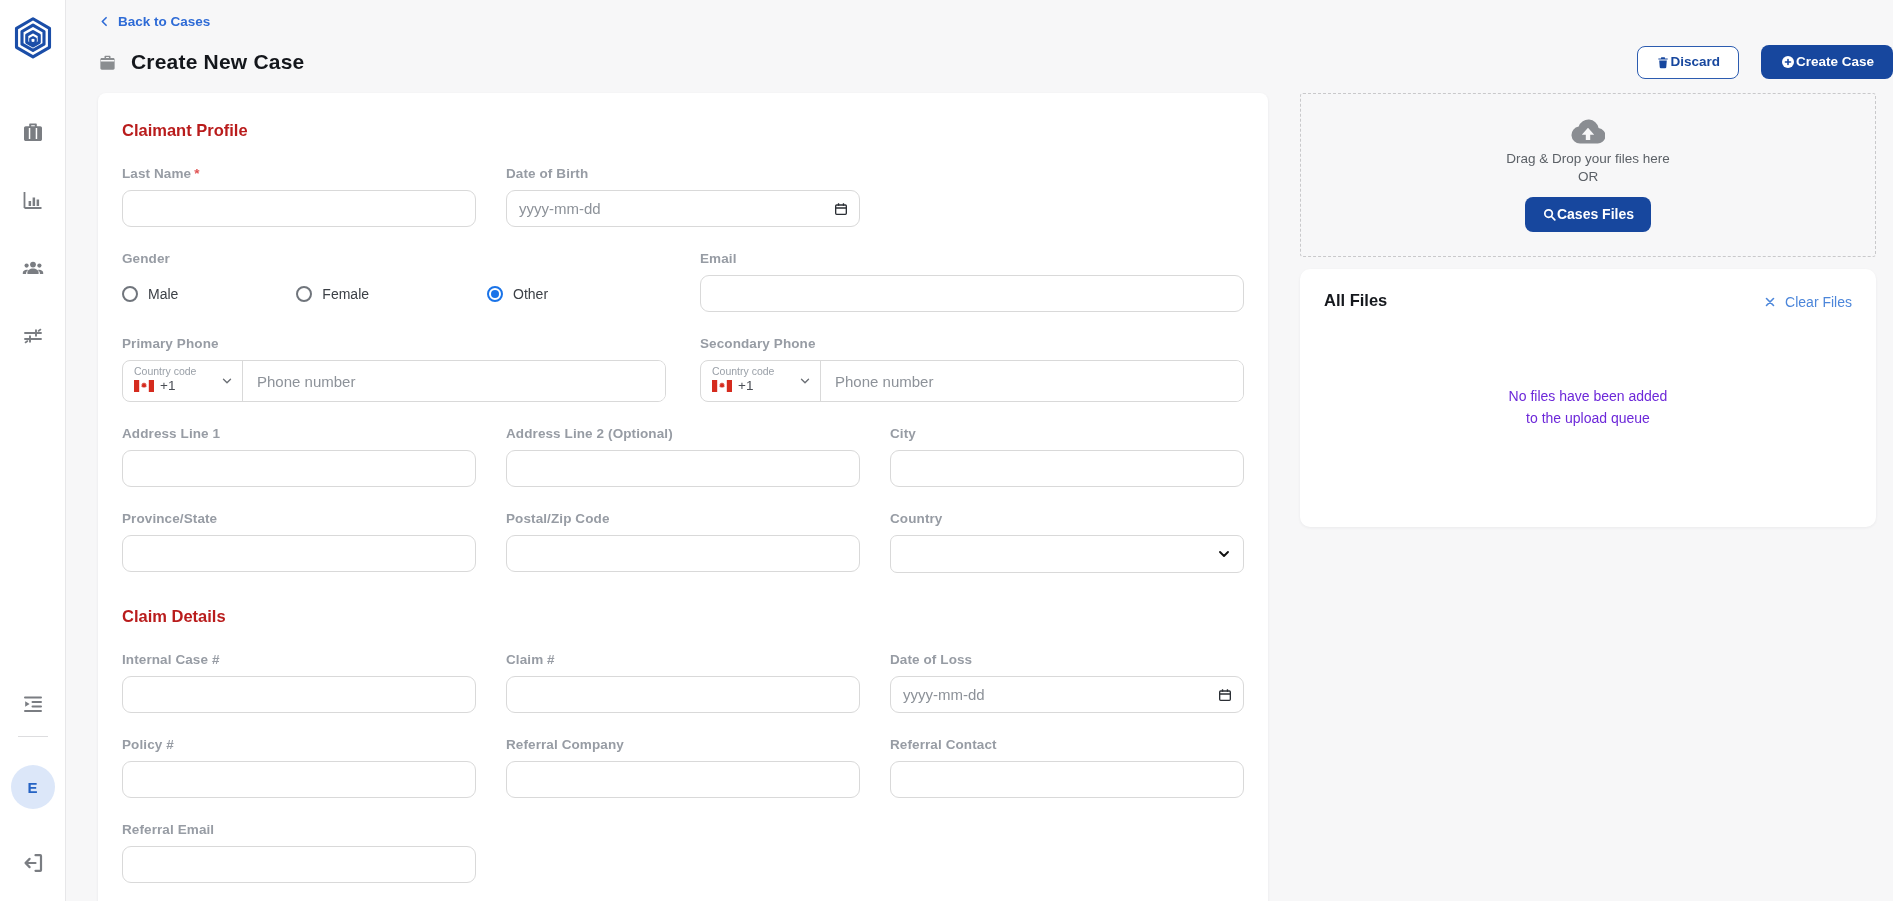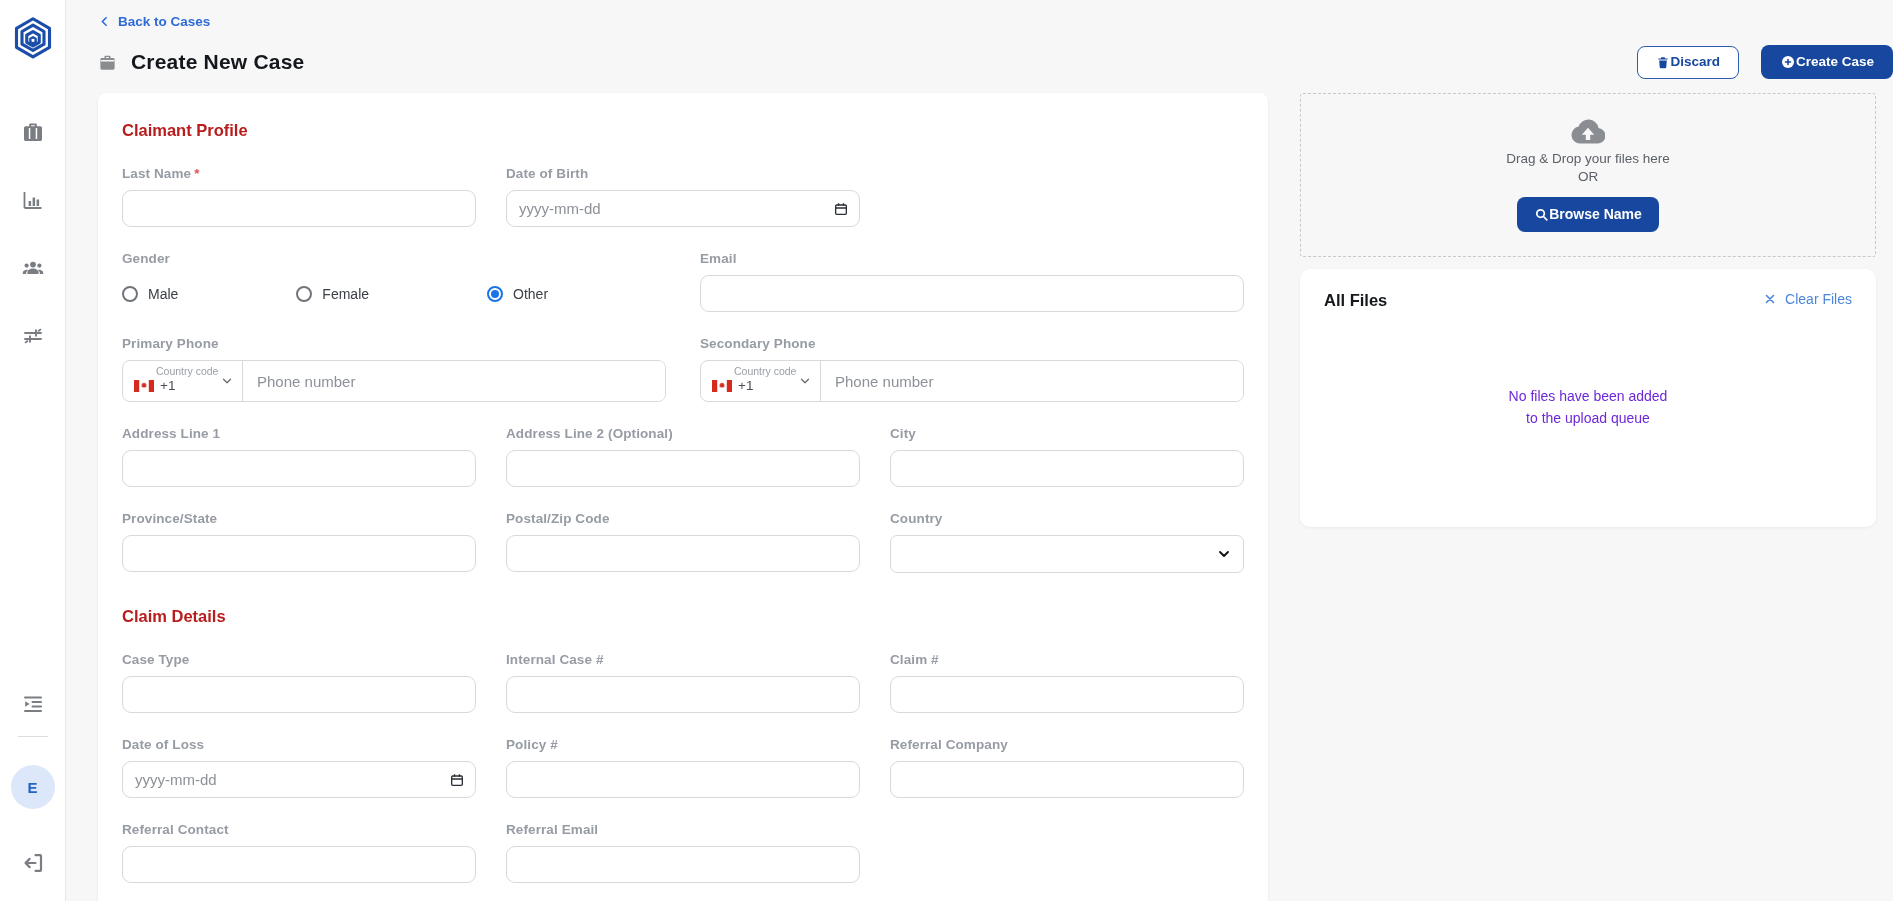--- a/index.html
+++ b/index.html
@@ -100,21 +100,21 @@
   .radio-label { font-size:14px; color:#3c4046; }
   
   .phone-control {
     display:flex; height:42px; border:1px solid #d9d9d9; border-radius:8px;
     background:#fff; overflow:hidden;
   }
   .cc-box {
     width:120px; border-right:1px solid #d9d9d9; padding:4px 10px 0 11px;
     position:relative; cursor:pointer; flex-shrink:0;
   }
-  .cc-label { font-size:10.5px; color:#9aa0a8;margin-left:22px; }
+  .cc-label { font-size:10.5px; color:#9aa0a8; }
   .cc-line { display:flex; align-items:center; gap:6px; margin-top:1px; }
   .cc-line svg.flag { width:20px; height:12px; display:block; }
   .cc-num { font-size:13.5px; color:#4a4e55; }
   .cc-chevron {
     position:absolute; right:8px; top:50%; transform:translateY(-50%);
     width:14px; height:14px; color:#6d7177;
   }
   .cc-chevron svg { width:14px; height:14px; display:block; }
   .phone-input { flex:1; border:none; outline:none; font-size:15px; padding:0 14px; color:#3c4046; font-family:"Liberation Sans", sans-serif; }
   .phone-input::placeholder { color:#8d9299; }
@@ -129,21 +129,21 @@
   .cloud { width:34px; height:26px; color:#8a8d92; margin-bottom:6px; }
   .cloud svg { width:34px; height:26px; display:block; }
   .drop-text { font-size:13.5px; color:#5c6167; line-height:1.4; text-align:center; }
   .drop-or { font-size:13.5px; color:#5c6167; margin-bottom:13px; text-align:center; }
   .browse-btn { padding:9px 16px; border-radius:8px; font-size:14px; }
   .files-card {
     margin-top:12px; background:#fff; border-radius:10px;
     box-shadow:0 1px 3px rgba(30,35,45,.06);
     height:258px; padding:22px 24px; display:flex; flex-direction:column;
   }
-  .files-head { display:flex; align-items:flex-start; }
+  .files-head { display:flex; align-items:flex-end; }
   .files-title { font-size:16.5px; font-weight:600; color:#15181d; }
   .clear-link {
     margin-left:auto; display:inline-flex; align-items:center; gap:9px;
     color:#4c86da; font-size:14px; cursor:pointer;
   }
   .clear-link svg { width:12px; height:12px; display:block; }
   .files-empty {
     flex:1; display:flex; align-items:center; justify-content:center;
     text-align:center; font-size:14px; color:#6d28d9; line-height:1.55;
   }
@@ -372,24 +372,20 @@
                 </svg>
             </span>
           </div>
         </div>
       </div>
 
       <h2 class="section-heading claim-heading">Claim Details</h2>
 
       <div class="grid3">
         <div class="field">
-          <div class="field-label">Case Type</div>
-          <input class="text-input" type="text" value="" style="">
-        </div>
-        <div class="field">
           <div class="field-label">Internal Case #</div>
           <input class="text-input" type="text" value="" style="">
         </div>
         <div class="field">
           <div class="field-label">Claim #</div>
           <input class="text-input" type="text" value="" style="">
         </div>
 
         <div class="field">
           <div class="field-label">Date of Loss</div>
@@ -431,21 +427,21 @@
               <path d="M9 25.5a8.5 8.5 0 0 1-1.3-16.9A10.3 10.3 0 0 1 27.6 10a7.6 7.6 0 0 1-1.8 15.5H9zm8-15.7l6.2 7h-4V22h-4.4v-5.2h-4z"></path>
             </svg>
         </span>
         <div class="drop-text">Drag &amp; Drop your files here</div>
         <div class="drop-or">OR</div>
         <button class="btn btn-primary browse-btn">
           <svg width="15" height="15" viewBox="0 0 24 24" fill="none" stroke="#fff" stroke-width="2.8" stroke-linecap="round">
               <circle cx="10.5" cy="10.5" r="6"></circle>
               <path d="M15.2 15.2L20.5 20.5"></path>
             </svg>
-          <span>Browse Name</span>
+          <span>Cases Files</span>
         </button>
       </div>
 
       <div class="files-card">
         <div class="files-head">
           <div class="files-title">All Files</div>
           <a class="clear-link">
             <svg viewBox="0 0 24 24" fill="none" stroke="currentColor" stroke-width="3.2" stroke-linecap="round">
                 <path d="M5 5l14 14M19 5L5 19"></path>
               </svg>

